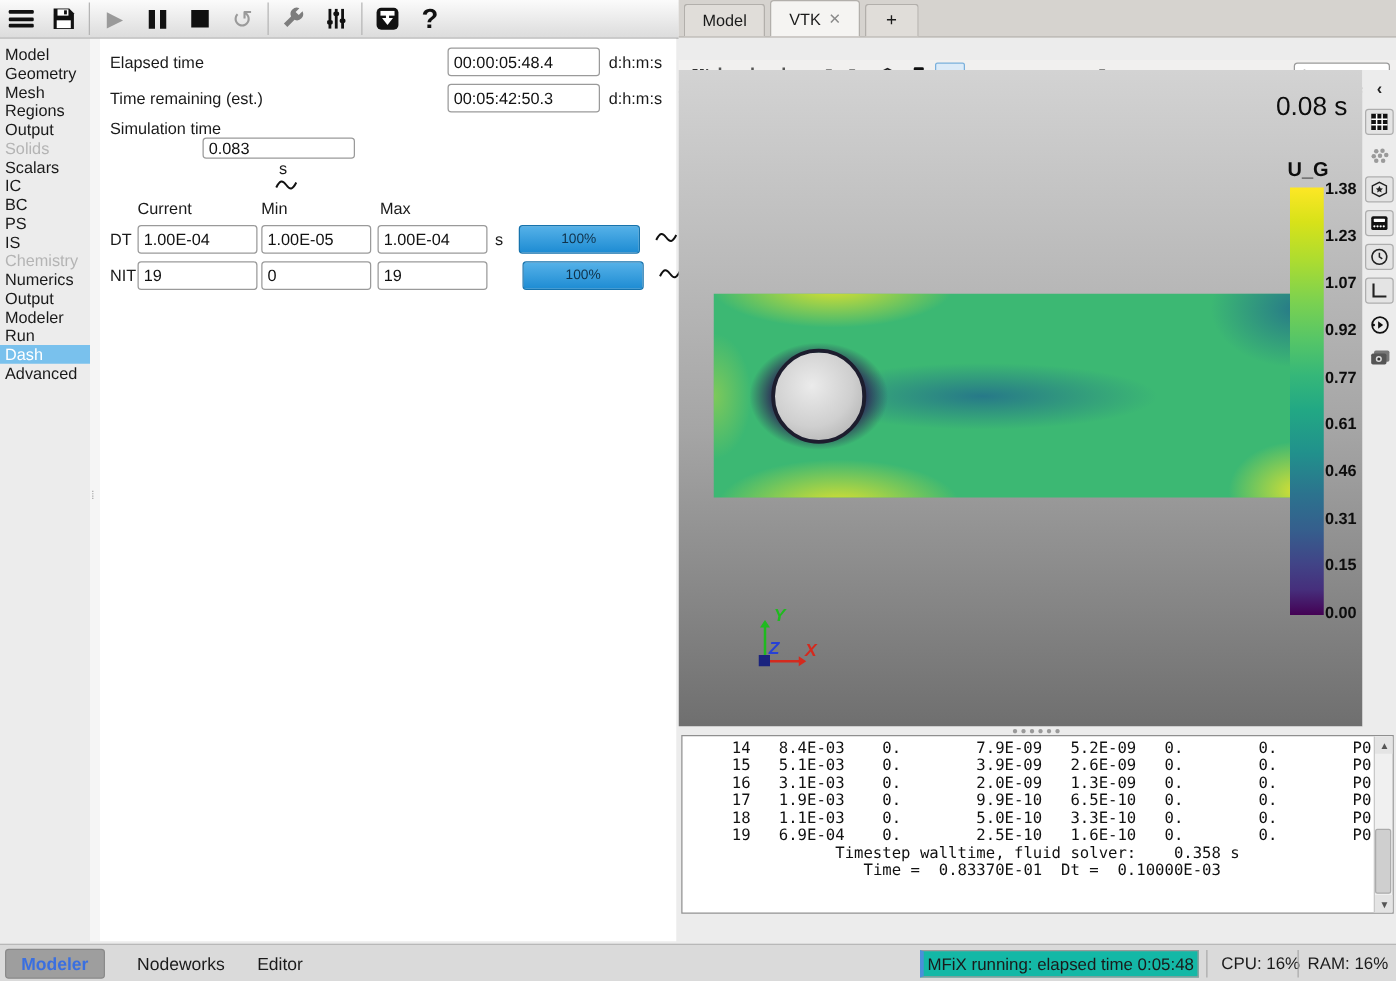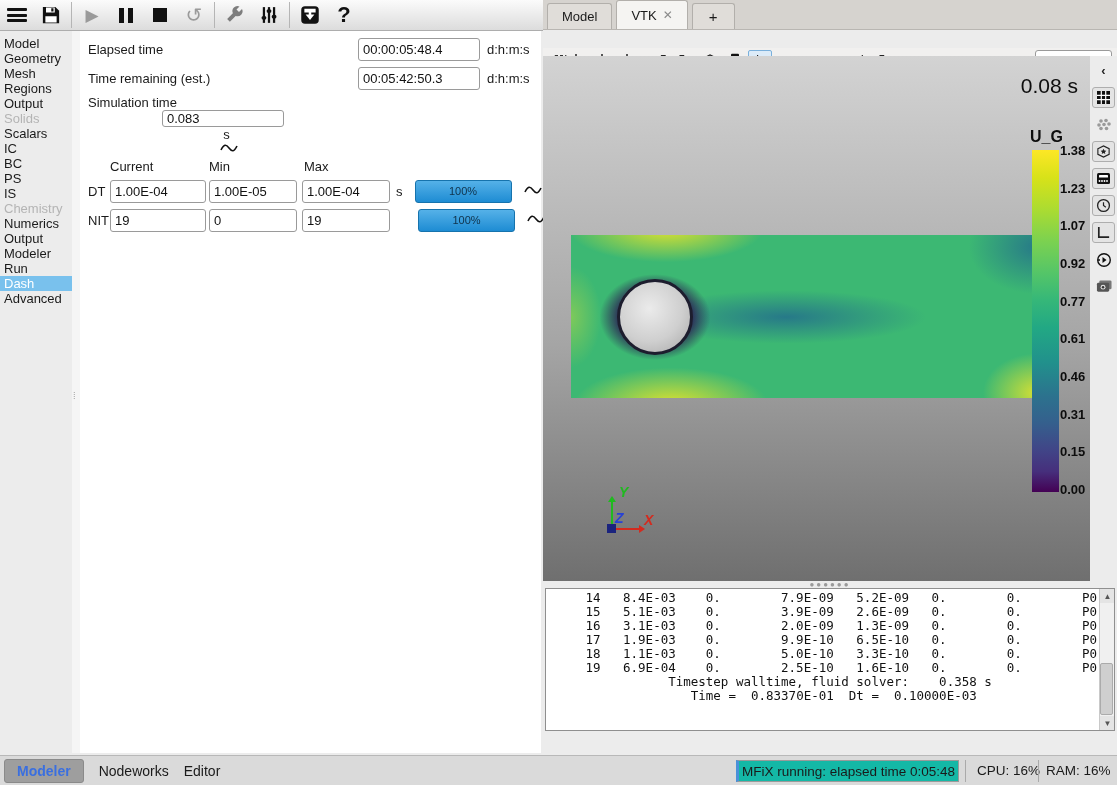--- a/index.html
+++ b/index.html
@@ -114,21 +114,21 @@
   
   .msg-row { position:absolute; left:0; top:731px; width:574px; height:24px; display:flex; align-items:center; font-size:13.5px; }
   .msg-err { color:#b3b3b3; margin-left:10px; }
   .msg-warn { color:#2d2d2d; margin-left:34px; }
   .msg-msgs { color:#2d2d2d; margin-left:34px; }
   .msg-icons { position:absolute; right:8px; display:flex; gap:18px; }
 
   
   .bottombar { position:absolute; left:0; top:755px; width:1117px; height:30px; background:#dadada; border-top:1px solid #b8b8b8; display:flex; align-items:center; }
   .mode-btn { margin-left:4px; padding:3px 12px; background:#9e9e9e; border:1px solid #8a8a8a; border-radius:3px; color:#3a6fe0; font-size:14px;font-weight:bold; }
-  .mode-tab { margin-left:15px; font-size:14px; color:#1a1a1a; }
+  .mode-tab { margin-left:26px; font-size:14px; color:#1a1a1a; }
   .statusbox { position:absolute; left:736px; top:4px; width:223px; height:22px; background:#14b8a6; border:1px solid #9a9a9a; border-left:3px solid #4a90d9; font-size:13.5px; display:flex; align-items:center; padding-left:3px; white-space:nowrap; overflow:hidden; }
   .bb-sep { position:absolute; top:4px; width:1px; height:22px; background:#aaa; }
   .cpu { position:absolute; left:977px; top:7px; font-size:13.5px; }
   .ram { position:absolute; left:1046px; top:7px; font-size:13.5px; }
 </style>
 </head>
 <body>
 
 <div class="app">
 

